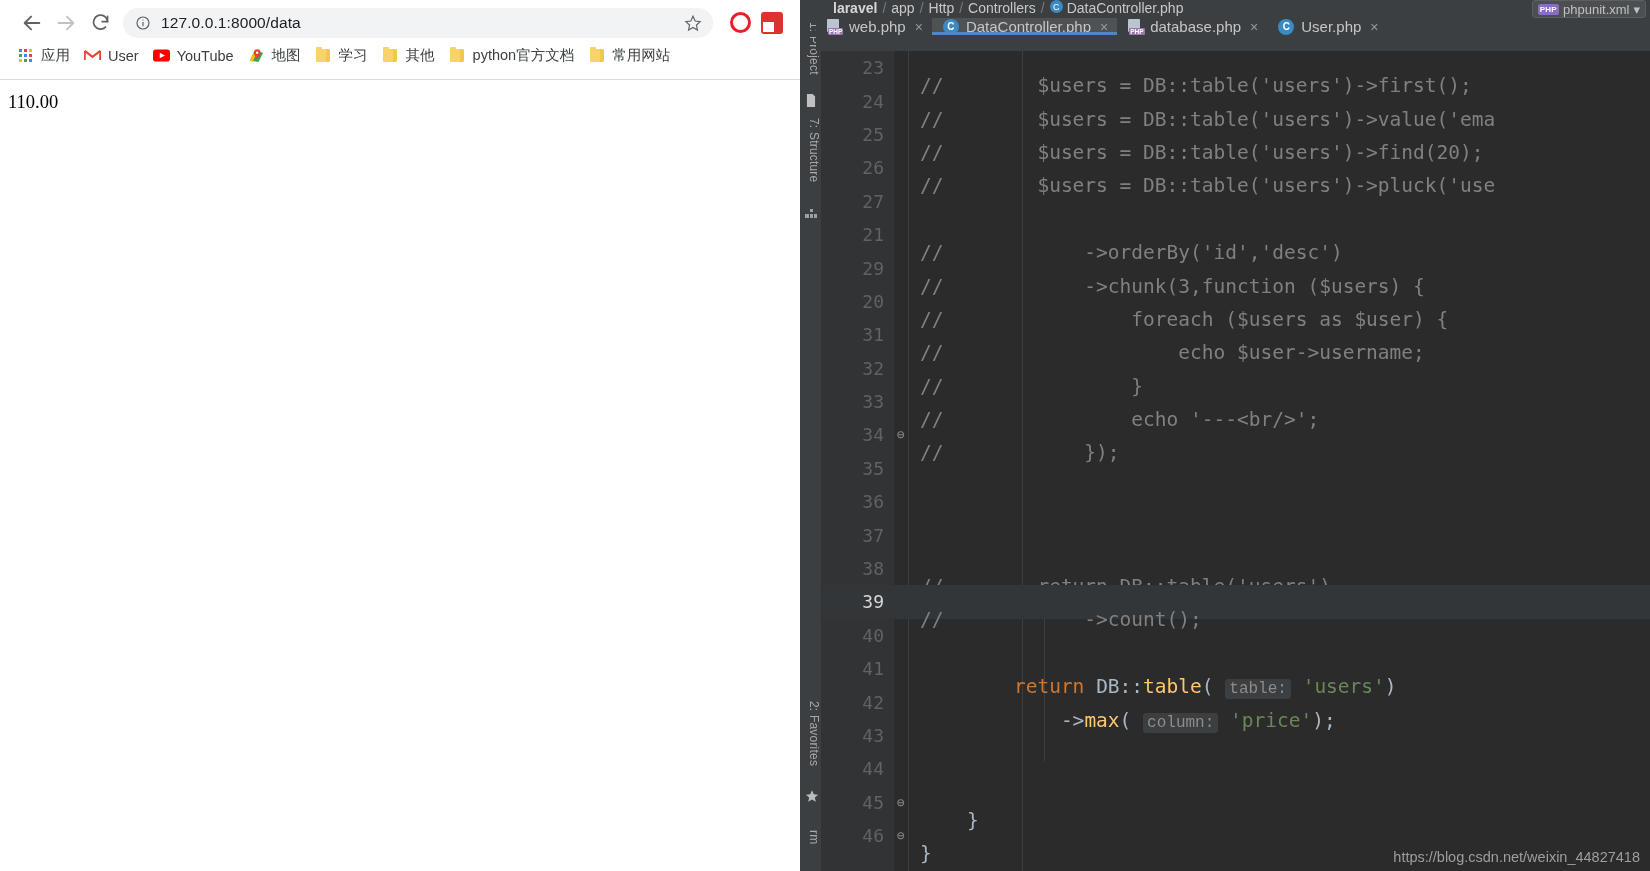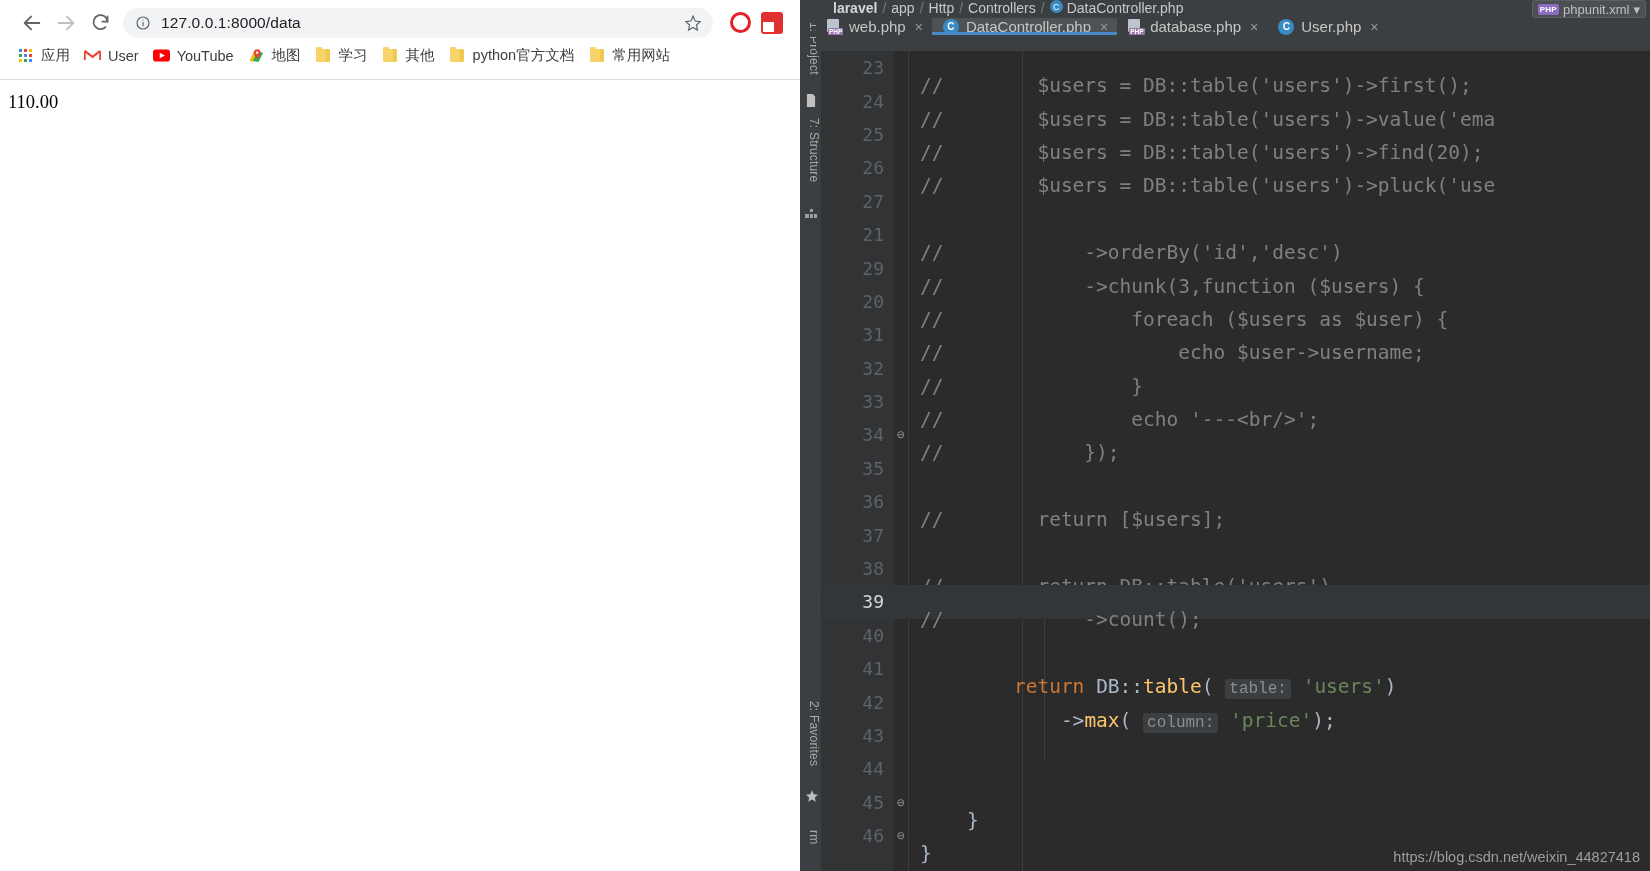--- a/index.html
+++ b/index.html
@@ -536,21 +536,20 @@
             <span class="ln">34</span>
             <span class="fold">⊖</span>
             <span class="code"><span class="cm">//            });</span></span>
           </div>
           <div class="code-row">
             <span class="ln">35</span>
             <span class="code"></span>
           </div>
           <div class="code-row">
             <span class="ln">36</span>
-            <span class="code"><span class="cm">//        return [$users];</span></span>
           </div>
           <div class="code-row">
             <span class="ln">37</span>
             <span class="code"></span>
           </div>
           <div class="code-row">
             <span class="ln">38</span>
             <span class="code"><span class="cm">//        return DB::table('users')</span></span>
           </div>
           <div class="code-row highlight">

